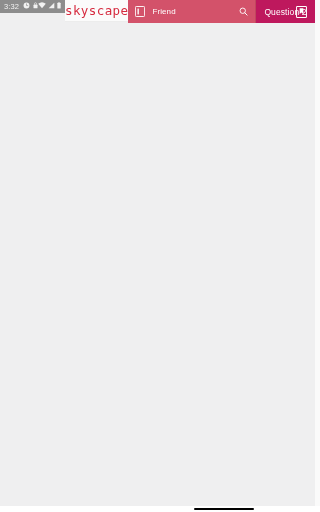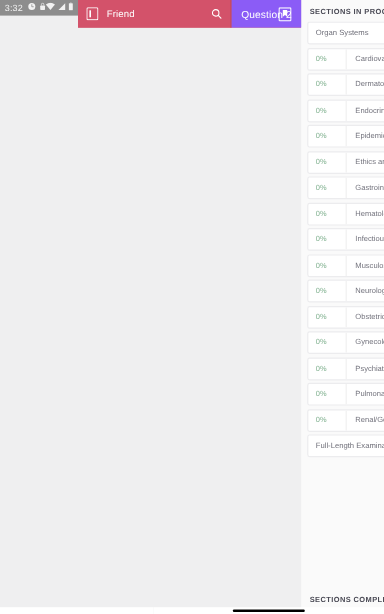--- a/index.html
+++ b/index.html
@@ -37,21 +37,21 @@
   
   .titlebars { height:23px; flex:0 0 auto; display:flex; background:#d3526a; }
   .tb-left {
     width:128px; background:#d3526a; display:flex; align-items:center;
     padding:0 7px; gap:7px; border-right:1px solid #c0485e;
   }
   .tb-left .tb-label {
     color:#ffffff; font-size:8px; flex:1; letter-spacing:.1px;
   }
   .tb-right {
-    flex:1; background:#8b5cf6; display:flex; align-items:center;
+    flex:1; background:#be185d; display:flex; align-items:center;
     padding:0 8px; position:relative; justify-content:center;
   }
   .tb-right .tb-q {
     color:#ffffff; font-size:8.5px; letter-spacing:.1px;
   }
   .tb-right .bookmark-wrap { position:absolute; right:8px; top:50%; transform:translateY(-50%); }
   .icon-w { display:flex; align-items:center; justify-content:center; }
 
   
   .content { flex:1; display:flex; min-height:0; }
@@ -173,20 +173,23 @@
       </span>
       <span class="sb-ic">
         <svg width="4" height="7" viewBox="0 0 6 11">
             <rect x="2" y="0" width="2" height="1" fill="#f2f2f2"></rect>
             <rect x="0.4" y="1" width="5.2" height="9.4" rx="0.8" fill="#f2f2f2"></rect>
           </svg>
       </span>
     </span>
   </div>
 
+  <div class="brandbar">
+    <span class="brand">skyscape</span>
+  </div>
 
   <div class="titlebars">
     <div class="tb-left">
       <span class="icon-w">
         <svg width="10" height="11" viewBox="0 0 12 13">
             <rect x="0.5" y="0.5" width="11" height="12" rx="1" fill="none" stroke="#fff" stroke-width="1.1"></rect>
             <rect x="3" y="3" width="1.6" height="7" fill="#fff"></rect>
           </svg>
       </span>
       <span class="tb-label">Friend</span>

